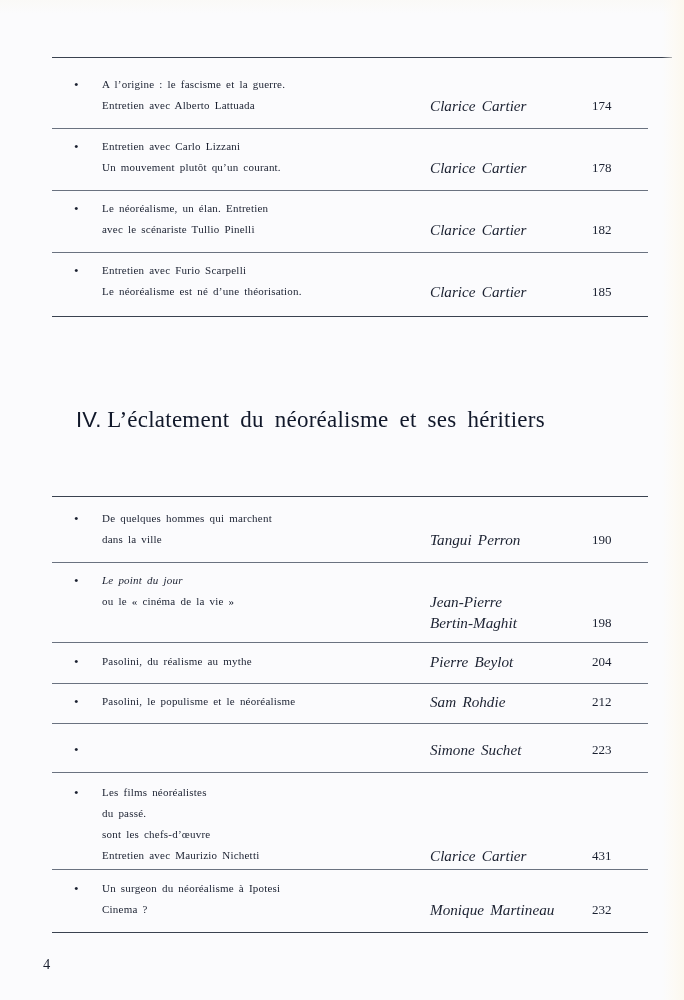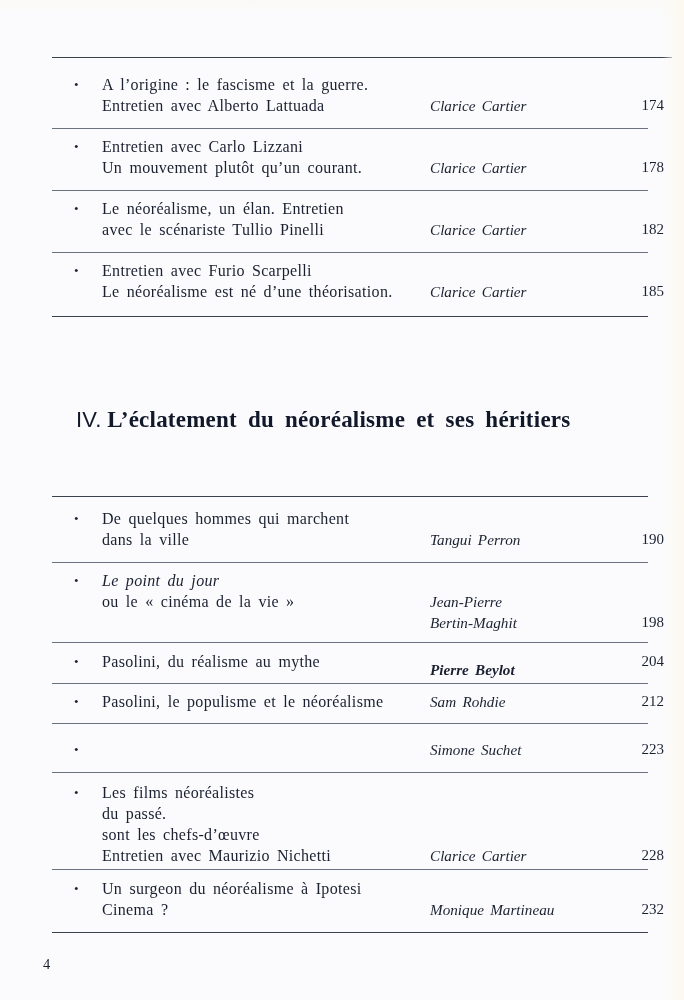--- a/index.html
+++ b/index.html
@@ -77,21 +77,21 @@
     width: 10px;
     font-size: 13px;
     line-height: 21px;
     color: #1a2030;
   }
   .title {
     position: absolute;
     left: 50px;
     top: 0;
     width: 330px;
-    font-size: 16px;
+    font-size: 11px;
     line-height: 21px;
     letter-spacing: 0.02em;
     word-spacing: 0.18em;
     color: #1a2030;
   }
   .title .it {
     font-style: italic;
   }
   .author {
     position: absolute;
@@ -100,22 +100,21 @@
     font-size: 15.2px;
     line-height: 21px;
     font-style: italic;
     word-spacing: 0.16em;
     color: #1a2030;
   }
   .pagenum {
     position: absolute;
     left: 540px;
     width: 72px;
-    text-align: right;
-    font-size: 15px;
+    font-size: 13px;
     line-height: 21px;
     color: #1a2030;
   }
 
   
   .section-heading {
     position: absolute;
     left: 76px;
     width: 600px;
     font-size: 23px;
@@ -123,21 +122,21 @@
     color: #11182a;
     white-space: nowrap;
   }
   .section-heading .numeral {
     font-family: "Liberation Sans", "DejaVu Sans", sans-serif;
     font-weight: 400;
     font-size: 22px;
     letter-spacing: 0.01em;
   }
   .section-heading .heading-title {
-    font-weight: bold;
+    font-weight: normal;
     word-spacing: 0.22em;
     letter-spacing: 0.01em;
   }
 
   
   .folio {
     position: absolute;
     left: 43px;
     top: 955px;
     font-size: 14.5px;
@@ -261,21 +260,21 @@
     </div>
 
     <div class="rule thin" style="top:642px;"></div>
 
     <div class="entry" style="top:651px;">
       <div class="entry-inner" style="height:24px;">
         <span class="bullet">•</span>
         <div class="title">
           <div>Pasolini, du réalisme au mythe</div>
         </div>
-        <div class="author" style="top:8px;font-weight:bold;">
+        <div class="author" style="top:0;">
           <div>Pierre Beylot</div>
         </div>
         <div class="pagenum" style="top:0;">204</div>
       </div>
     </div>
 
     <div class="rule thin" style="top:683px;"></div>
 
     <div class="entry" style="top:691px;">
       <div class="entry-inner" style="height:24px;">
@@ -309,21 +308,21 @@
         <span class="bullet">•</span>
         <div class="title">
           <div>Les films néoréalistes</div>
           <div>du passé.</div>
           <div>sont les chefs-d’œuvre</div>
           <div>Entretien avec Maurizio Nichetti</div>
         </div>
         <div class="author" style="top:63px;">
           <div>Clarice Cartier</div>
         </div>
-        <div class="pagenum" style="top:63px;">228</div>
+        <div class="pagenum" style="top:63px;">431</div>
       </div>
     </div>
 
     <div class="rule thin" style="top:869px;"></div>
 
     <div class="entry" style="top:878px;">
       <div class="entry-inner" style="height:44px;">
         <span class="bullet">•</span>
         <div class="title">
           <div>Un surgeon du néoréalisme à Ipotesi</div>

